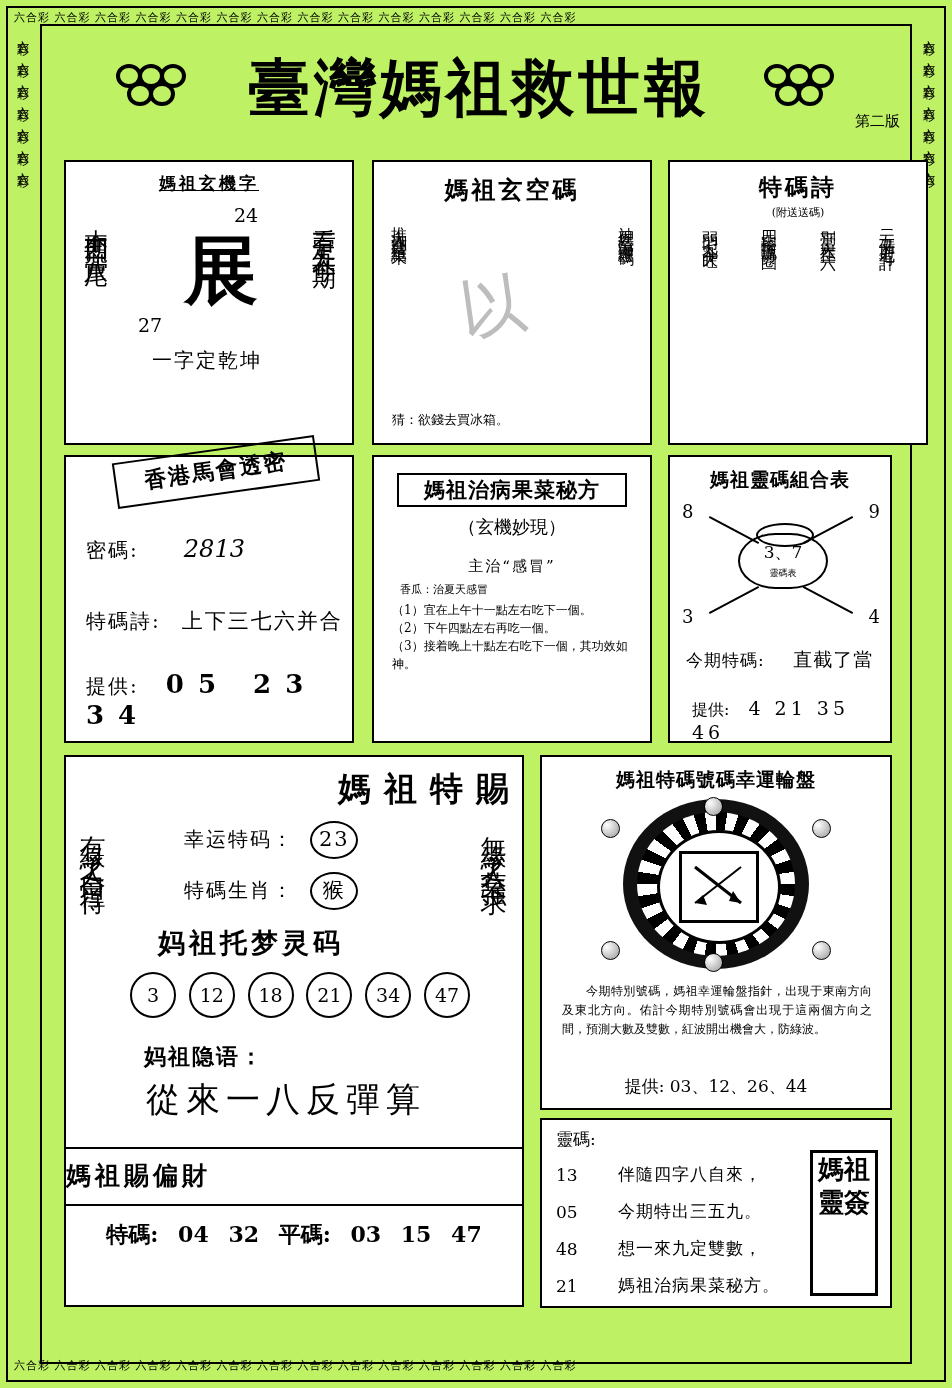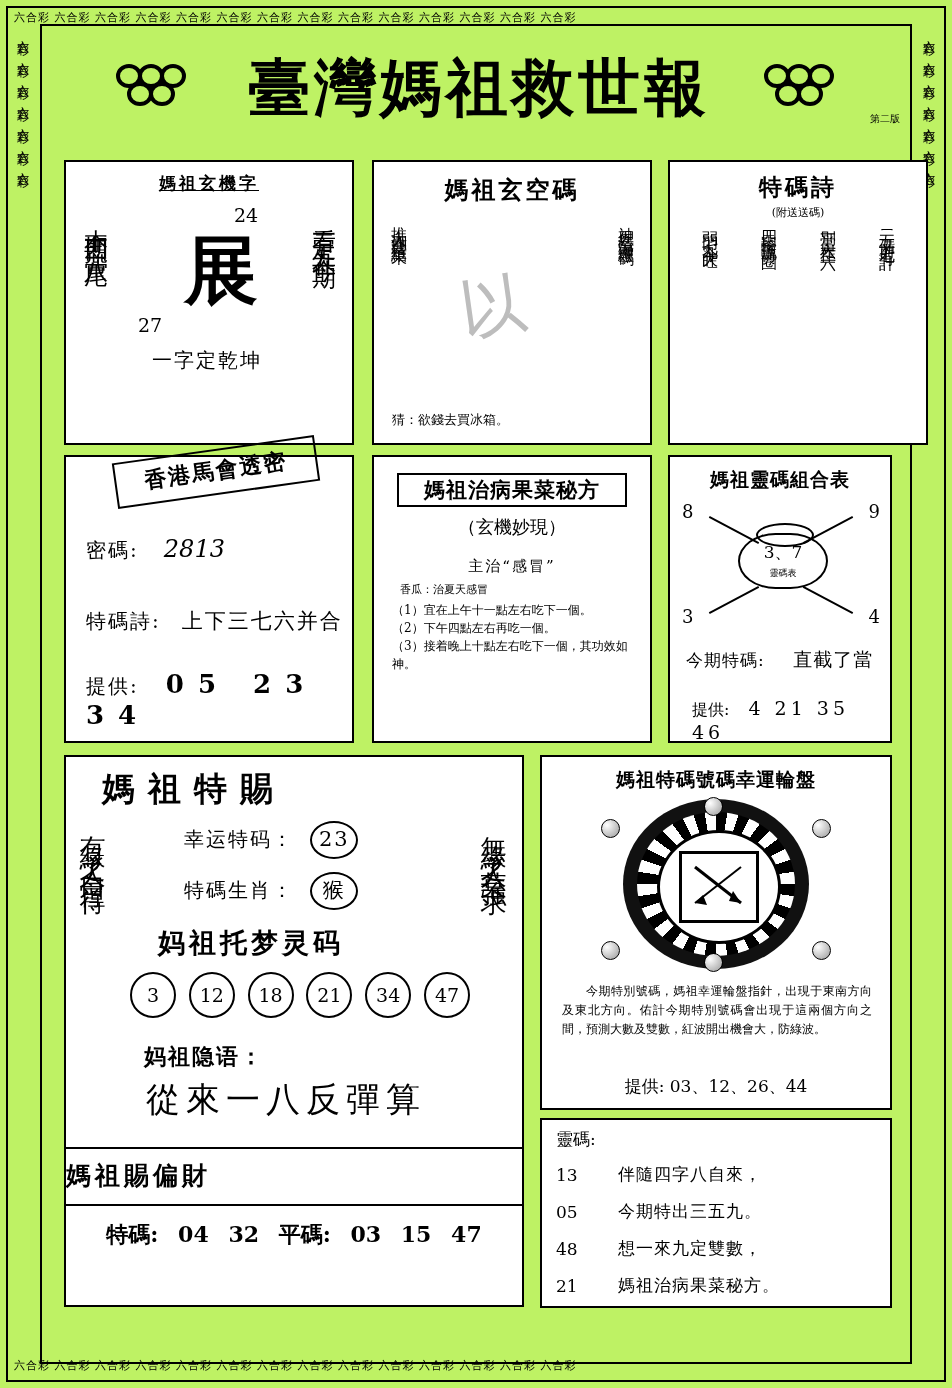--- a/index.html
+++ b/index.html
@@ -16,21 +16,21 @@
   .edge-left{left:10px;top:30px;width:26px;height:1330px;writing-mode:vertical-rl;text-orientation:upright;font-size:12px;line-height:26px;letter-spacing:2px;}
   .edge-right{right:10px;top:30px;width:26px;height:1330px;writing-mode:vertical-rl;text-orientation:upright;font-size:12px;line-height:26px;letter-spacing:2px;}
 
   
   .masthead{position:absolute;left:44px;top:46px;width:864px;height:85px;}
   .mast-title{position:absolute;left:145px;top:2px;width:580px;text-align:center;font-family:"DejaVu Serif","Liberation Serif",serif;font-weight:bold;font-size:62px;line-height:80px;letter-spacing:4px;}
   .cloud{position:absolute;width:74px;height:50px;}
   .cloud.left{left:72px;top:18px;}
   .cloud.right{right:70px;top:18px;}
   .cloud i{position:absolute;border:4px solid #000;border-radius:50%;width:18px;height:16px;display:block;}
-  .edition{position:absolute;right:8px;top:66px;font-size:10px;font-family:"DejaVu Serif","Liberation Serif",serif;}
+  .edition{position:absolute;right:8px;top:66px;font-size:15px;font-family:"DejaVu Serif","Liberation Serif",serif;}
 
   
   .box{position:absolute;border:2px solid #000;background:#fff;box-sizing:border-box;}
   .box-title{text-align:center;font-family:"DejaVu Serif","Liberation Serif",serif;font-weight:bold;}
 
   .vtext{writing-mode:vertical-rl;text-orientation:upright;}
   .serif{font-family:"DejaVu Serif","Liberation Serif",serif;}
 
   
   #b-xuanjizi{left:64px;top:160px;width:290px;height:285px;}
@@ -58,21 +58,21 @@
   #b-temashi .poem span{writing-mode:vertical-rl;text-orientation:upright;font-size:16px;letter-spacing:4px;font-family:"DejaVu Serif","Liberation Serif",serif;}
 
   
   #b-toumi{left:64px;top:455px;width:290px;height:288px;}
   #b-toumi .stamp{position:absolute;left:48px;top:-8px;width:200px;height:42px;border:2px solid #000;transform:rotate(-8deg);}
   #b-toumi .stamp span{display:block;text-align:center;font-size:22px;line-height:38px;letter-spacing:2px;font-family:"DejaVu Serif","Liberation Serif",serif;font-weight:bold;}
   #b-toumi .row{position:absolute;left:20px;font-family:"DejaVu Serif","Liberation Serif",serif;}
   #b-toumi .lbl{font-size:20px;letter-spacing:2px;}
   #b-toumi .val{font-size:21px;}
   #b-toumi .r1{top:78px;}
-  #b-toumi .r1 .val{font-style:italic;margin-left:20px;font-size:24px;}
+  #b-toumi .r1 .val{font-style:italic;margin-left:40px;font-size:24px;}
   #b-toumi .r2{top:150px;}
   #b-toumi .r2 .val{margin-left:16px;letter-spacing:2px;}
   #b-toumi .r3{top:212px;}
   #b-toumi .r3 .val{margin-left:22px;font-size:26px;font-weight:bold;letter-spacing:14px;}
 
   
   #b-mifang{left:372px;top:455px;width:280px;height:288px;}
   #b-mifang .tbox{margin:16px auto 0;width:226px;border:2px solid #000;text-align:center;font-size:21px;line-height:30px;letter-spacing:1px;font-family:"DejaVu Serif","Liberation Serif",serif;font-weight:bold;}
   #b-mifang .sub{text-align:center;font-size:18px;margin-top:8px;font-family:"DejaVu Serif","Liberation Serif",serif;}
   #b-mifang .zhu{text-align:center;font-size:15px;margin-top:18px;letter-spacing:2px;font-family:"DejaVu Serif","Liberation Serif",serif;}
@@ -92,21 +92,21 @@
   #b-zuhe .c-bl{left:4px;bottom:2px;}
   #b-zuhe .c-br{right:4px;bottom:2px;}
   #b-zuhe .arrow{position:absolute;width:56px;height:2px;background:#000;}
   #b-zuhe .row2{position:absolute;left:16px;top:190px;font-size:17px;font-family:"DejaVu Serif","Liberation Serif",serif;letter-spacing:1px;}
   #b-zuhe .row2 b{font-weight:normal;margin-left:22px;font-size:19px;}
   #b-zuhe .row3{position:absolute;left:22px;top:240px;font-size:16px;font-family:"DejaVu Serif","Liberation Serif",serif;}
   #b-zuhe .row3 b{font-weight:normal;margin-left:14px;font-size:19px;letter-spacing:4px;}
 
   
   #b-teci{left:64px;top:755px;width:460px;height:460px;}
-  #b-teci .head{text-align:left;margin-top:10px;font-size:33px;letter-spacing:13px;font-weight:bold;font-family:Liberation Sans, sans-serif;margin-left:36px;}
+  #b-teci .head{text-align:right;margin-top:10px;font-size:33px;letter-spacing:13px;font-weight:bold;font-family:Liberation Sans, sans-serif;}
   #b-teci .lcol{position:absolute;left:10px;top:58px;height:330px;font-size:26px;letter-spacing:9px;font-family:"DejaVu Serif","Liberation Serif",serif;}
   #b-teci .rcol{position:absolute;right:10px;top:58px;height:360px;font-size:26px;letter-spacing:9px;font-family:"DejaVu Serif","Liberation Serif",serif;}
   #b-teci .pair{position:absolute;left:118px;font-size:20px;font-family:"DejaVu Serif","Liberation Serif",serif;letter-spacing:2px;}
   #b-teci .p1{top:64px;}
   #b-teci .p2{top:115px;}
   #b-teci .circ{display:inline-block;width:44px;height:34px;border:2px solid #000;border-radius:50%;text-align:center;line-height:33px;font-size:21px;margin-left:8px;vertical-align:middle;}
   #b-teci .tuomeng{position:absolute;left:92px;top:168px;font-size:27px;font-weight:bold;letter-spacing:4px;font-family:"DejaVu Serif","Liberation Serif",serif;}
   #b-teci .balls{position:absolute;left:64px;top:215px;width:340px;display:flex;justify-content:space-between;}
   #b-teci .ball{width:42px;height:42px;border:2px solid #000;border-radius:50%;text-align:center;line-height:42px;font-size:19px;font-family:"DejaVu Serif","Liberation Serif",serif;}
   #b-teci .yinyu{position:absolute;left:78px;top:285px;font-size:22px;letter-spacing:2px;font-family:"DejaVu Serif","Liberation Serif",serif;font-weight:bold;}
@@ -345,15 +345,18 @@
       <tr>
         <td class="num">48</td>
         <td class="txt">想一來九定雙數，</td>
       </tr>
       <tr>
         <td class="num">21</td>
         <td class="txt">媽祖治病果菜秘方。</td>
       </tr>
     </tbody>
       </table>
+    <div class="seal">
+      <span>媽祖靈簽</span>
+    </div>
   </div>
 
 </div>
 
 </body></html>

